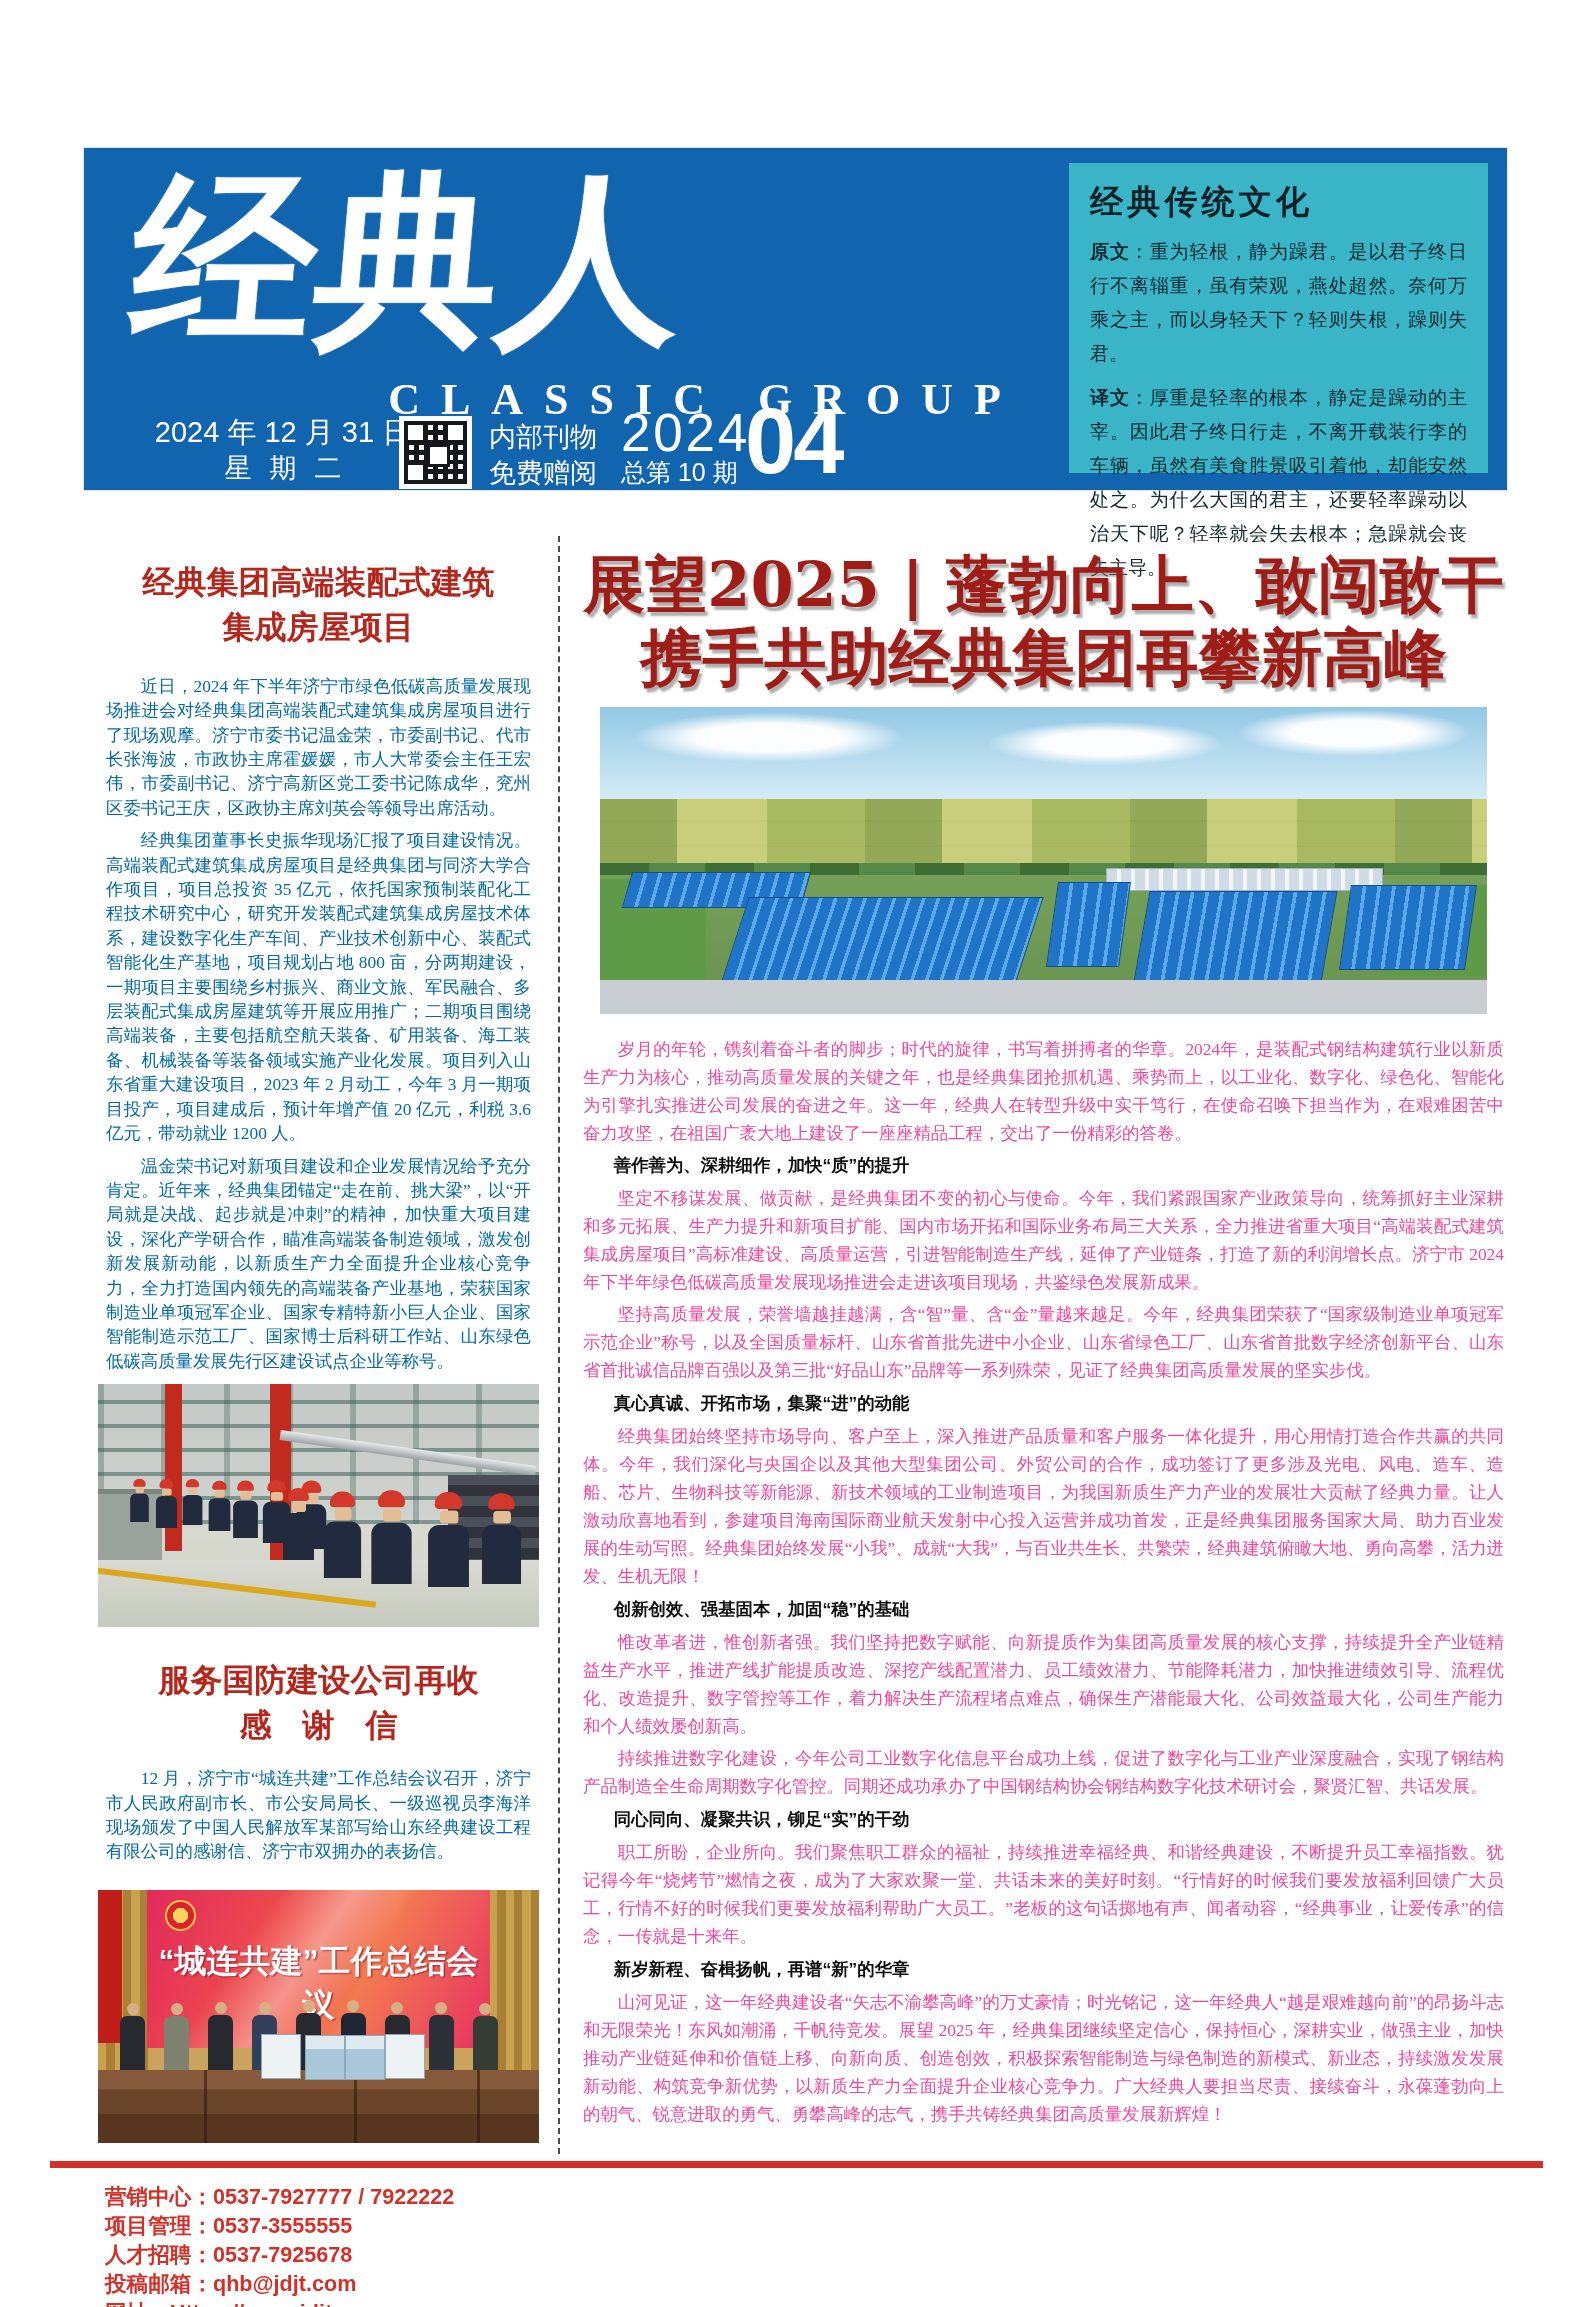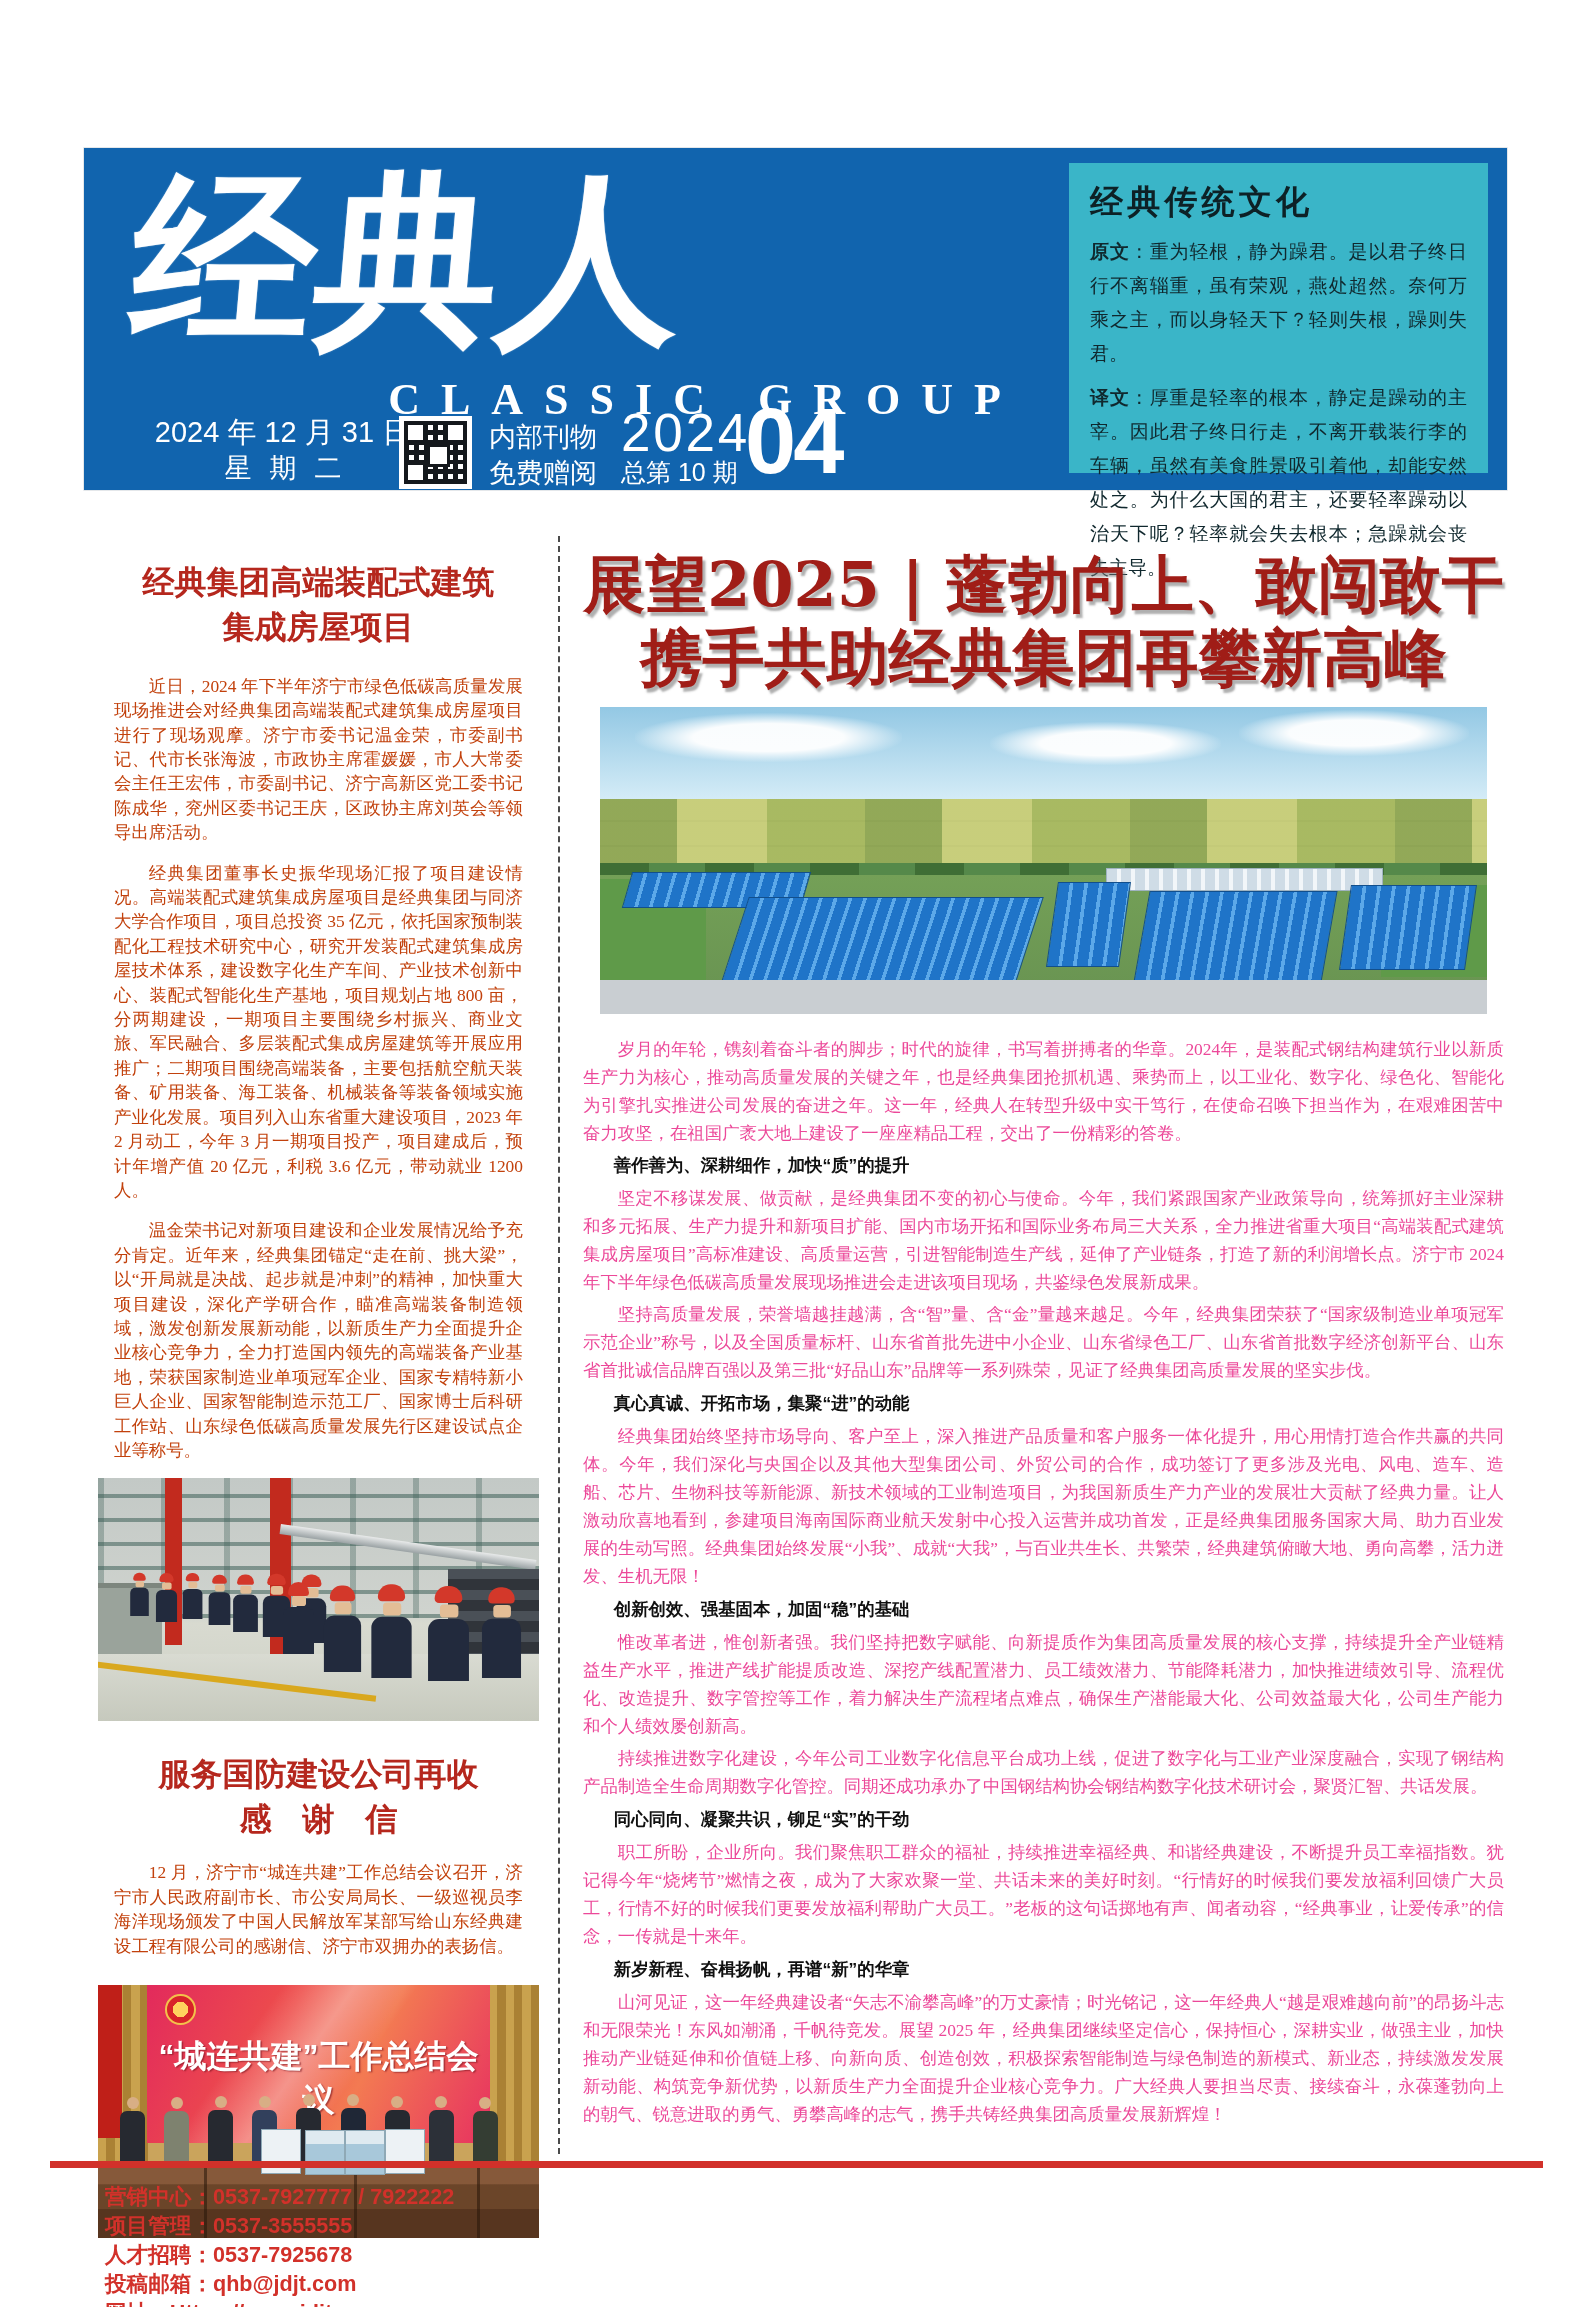--- a/index.html
+++ b/index.html
@@ -40,21 +40,21 @@
   
   .divider{position:absolute;left:558px;top:536px;height:1618px;border-left:2.1px dashed #4a4a4a;}
 
   
   .left-col{position:absolute;left:98px;top:550px;width:441px;}
   .l-title{color:#b5271d;font-weight:900;text-align:center;font-size:32px;line-height:45px;
            font-family:"DejaVu Serif","Liberation Serif",serif;margin:9.8px 0 24px 0;}
   .l-title2{color:#b5271d;font-weight:900;text-align:center;font-size:32px;line-height:45px;
             font-family:"DejaVu Serif","Liberation Serif",serif;margin:31px 0 18px 0;}
   .l-title2 .sp{letter-spacing:31px;text-indent:31px;display:block;}
-  .l-body p{font-size:17.4px;line-height:24.4px;text-align:justify;margin:16px;text-indent:2em;color:#c2410c;}
+  .l-body p{font-size:17.4px;line-height:24.4px;text-align:justify;margin:8px;text-indent:2em;color:#0369a1;}
 
   
   .photo{position:relative;overflow:hidden;}
 
   
   .photo-visit{width:441px;height:243px;margin-top:11px;background:linear-gradient(#c3c9c6 0%,#cfd3ce 55%,#d8dad0 60%,#cdd0c5 100%);}
   .pv-truss{position:absolute;left:0;top:0;right:0;height:140px;background:
      repeating-linear-gradient(0deg,rgba(62,96,88,.55) 0 4.2px,transparent 4.2px 24px),
      repeating-linear-gradient(90deg,rgba(62,96,88,.35) 0 5.6px,transparent 5.6px 63px);}
   .pv-col{position:absolute;top:0;width:16.7px;background:#c22a1e;}

